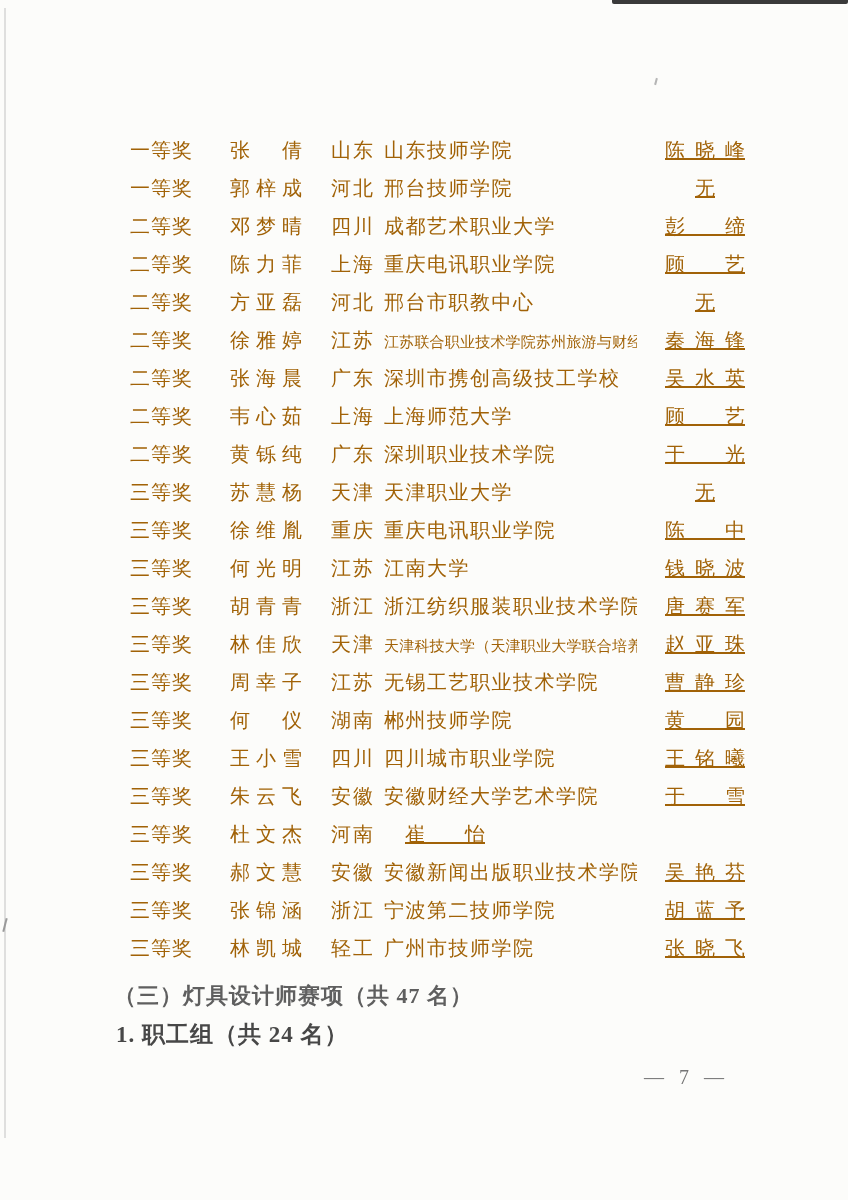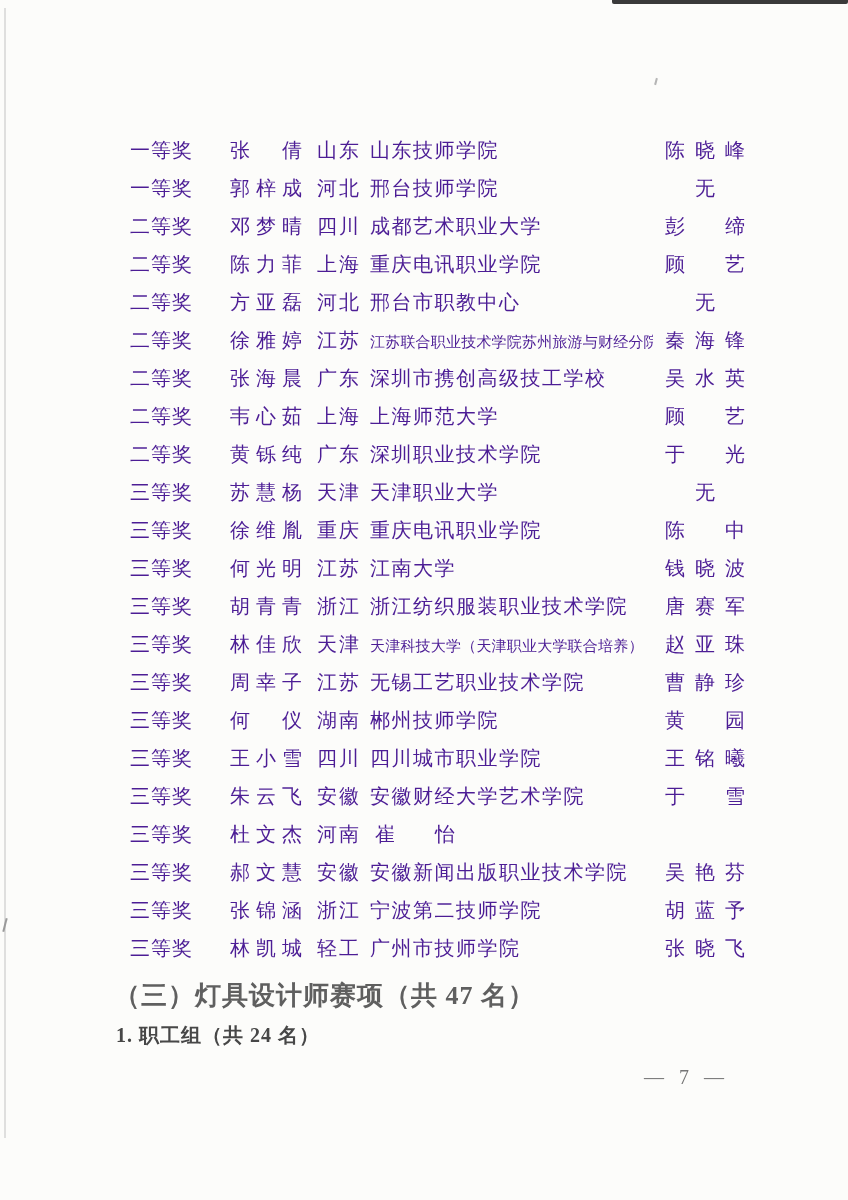--- a/index.html
+++ b/index.html
@@ -25,57 +25,57 @@
     position:absolute;top:918px;left:4px;width:2px;height:14px;
     background:#9a9a9a;transform:rotate(14deg);
   }
   .top-speck{
     position:absolute;top:78px;left:655px;width:2px;height:7px;
     background:#b5b5b5;transform:rotate(15deg);
   }
   
   .table{
     position:absolute;top:131px;left:130px;width:615px;
-    color:#4c1d95;font-size:20px;
+    color:#a16207;font-size:20px;
   }
   .row{
     display:flex;align-items:baseline;height:38px;line-height:38px;
     white-space:nowrap;
   }
   .cell{display:inline-block;}
   .award{
     width:62px;text-align:justify;text-align-last:justify;
   }
   .name{
     width:72px;margin-left:38px;text-align:justify;text-align-last:justify;
   }
   .province{
-    width:46px;margin-left:15px;letter-spacing:2px;
+    width:46px;margin-left:29px;letter-spacing:2px;
   }
   .school{
     flex:1;margin-left:7px;letter-spacing:1.5px;overflow:hidden;
   }
   .school.small{
     font-size:15px;letter-spacing:0.2px;line-height:38px;
   }
   .teacher{
-    width:80px;margin-left:12px;text-align:justify;text-align-last:justify;
+    width:80px;margin-left:28px;text-align:justify;text-align-last:justify;text-decoration:underline;
   }
   .teacher.single{
     text-align:center;text-align-last:center;
   }
   
   .heading1{
     position:absolute;top:980px;left:114px;
-    font-size:26px;line-height:32px;letter-spacing:1px;
+    font-size:22px;line-height:32px;letter-spacing:1px;
     color:#5f5f5f;font-weight:600;
   }
   .heading2{
     position:absolute;top:1018px;left:116px;
-    font-size:20px;line-height:34px;letter-spacing:1px;
+    font-size:23px;line-height:34px;letter-spacing:1px;
     color:#474747;font-weight:700;
   }
   
   .footer{
     position:absolute;top:1066px;left:644px;
     font-size:20px;letter-spacing:5px;color:#767676;
   }
 </style>
 </head>
 <body>

